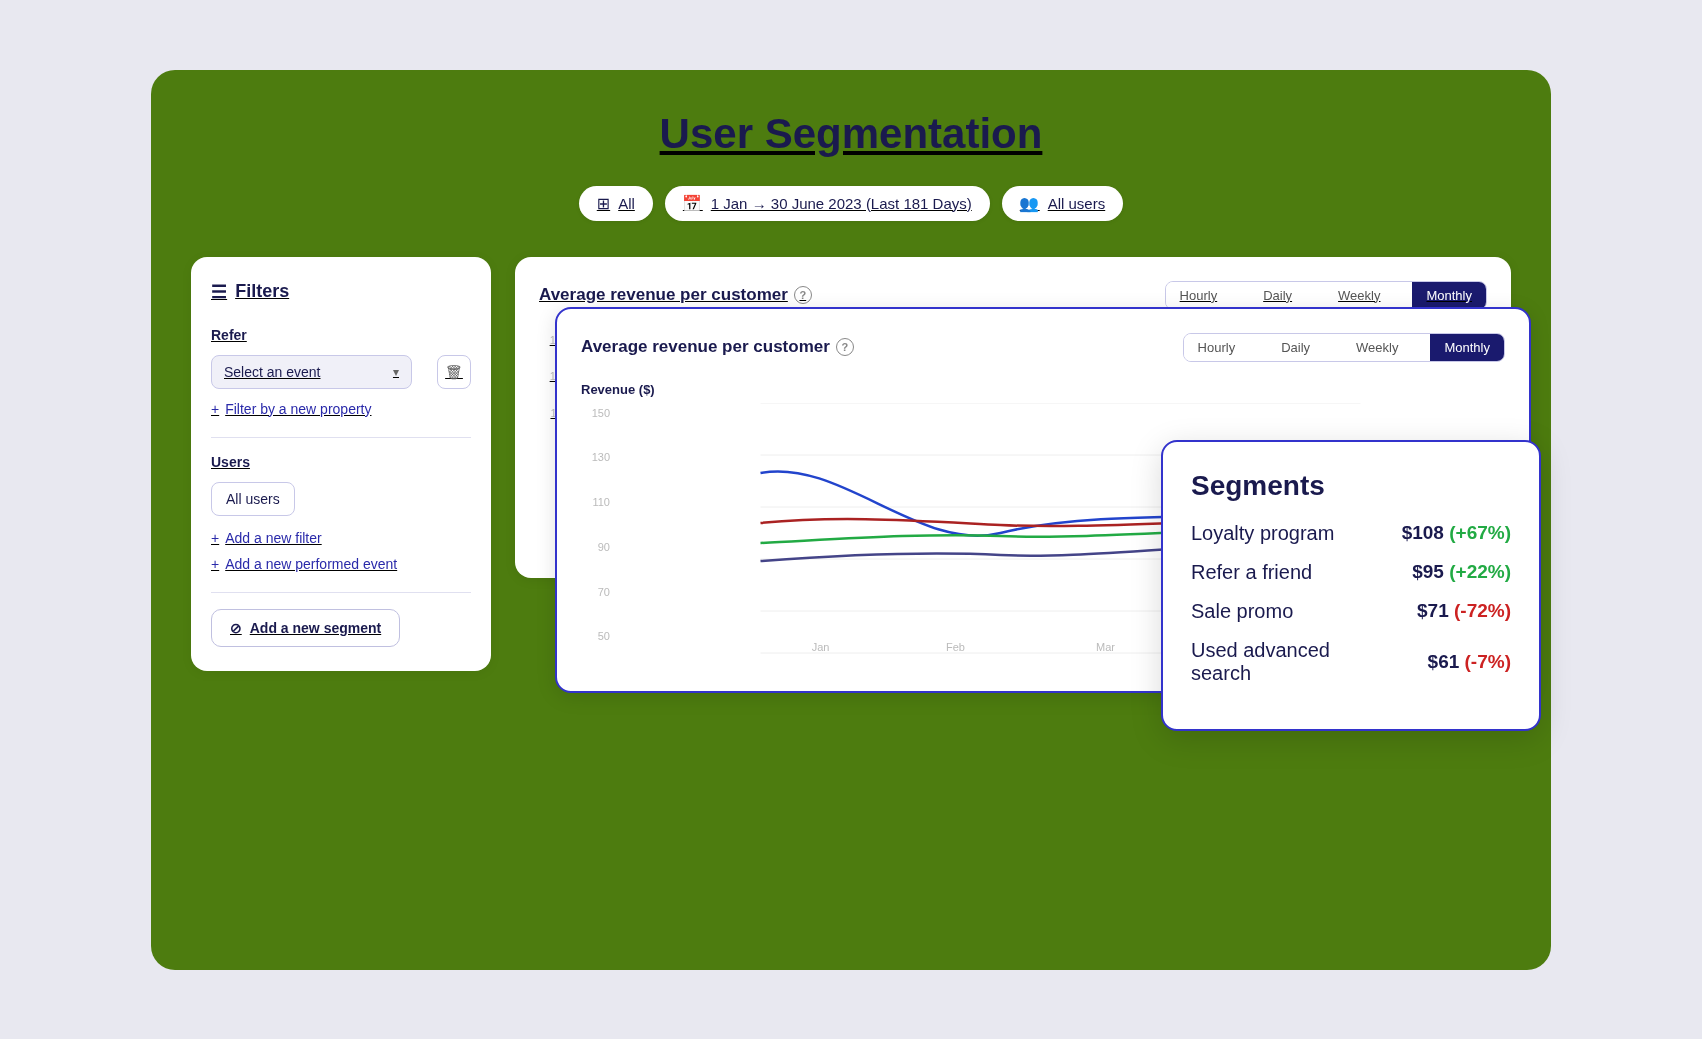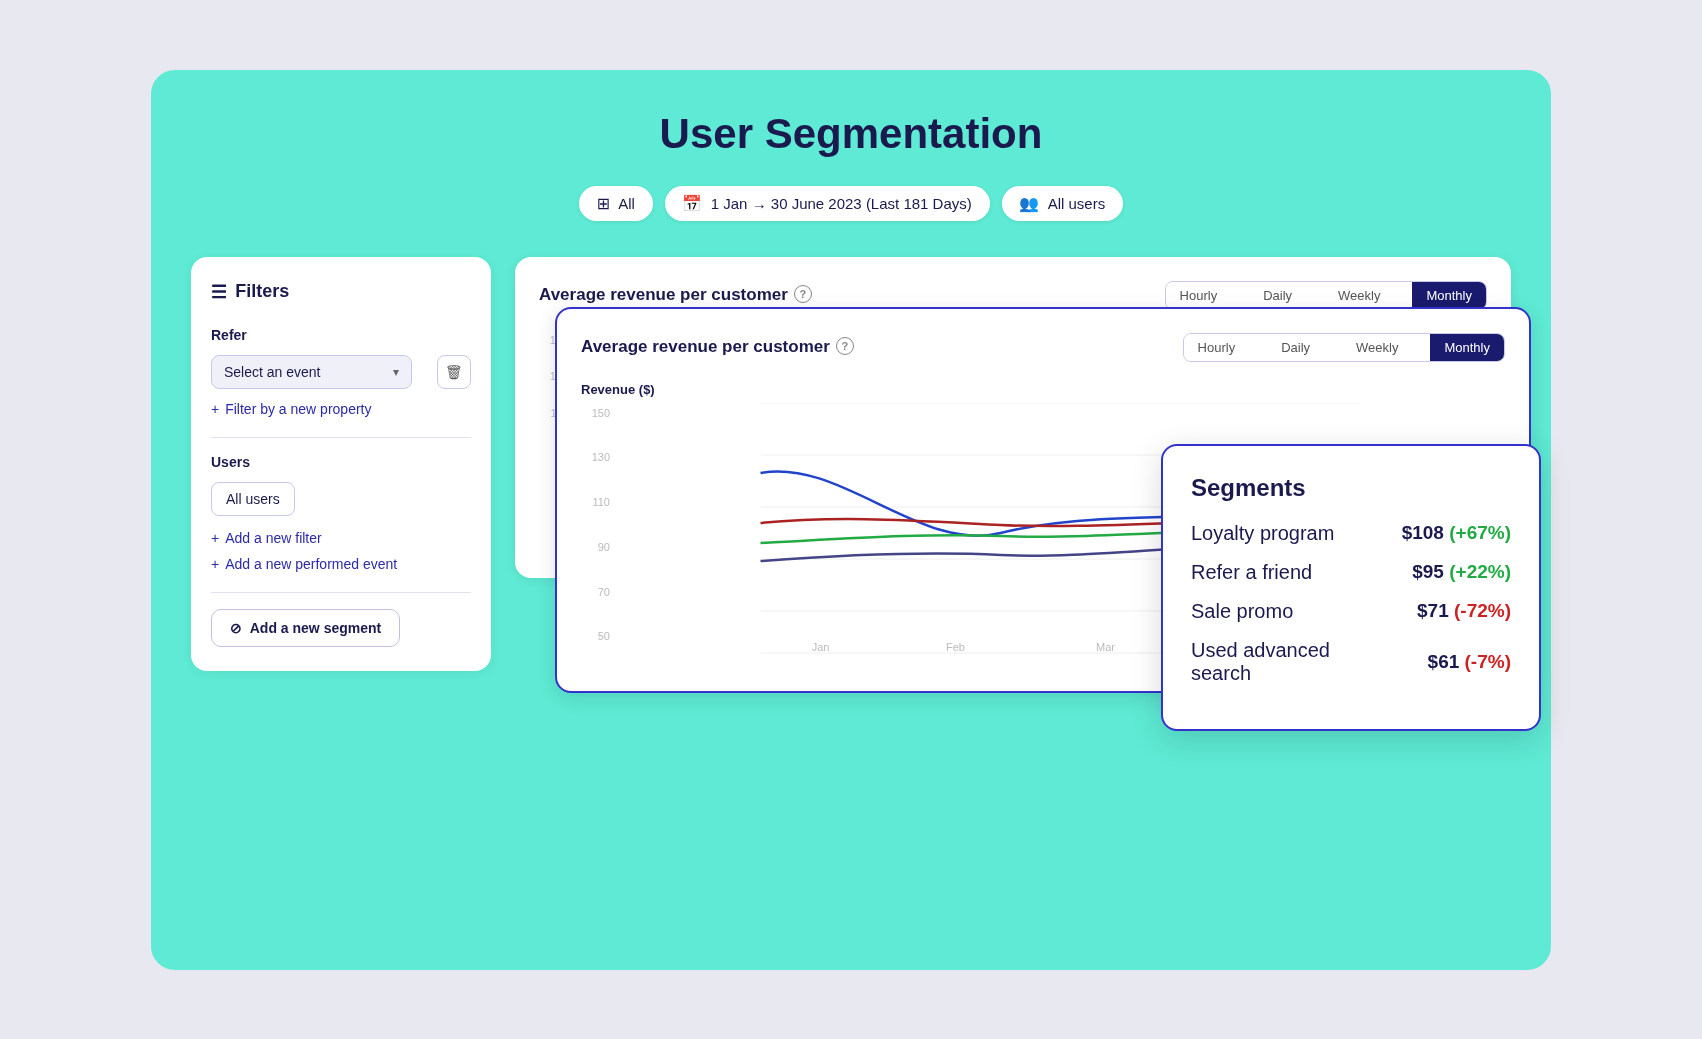--- a/index.html
+++ b/index.html
@@ -5,26 +5,27 @@
     * { box-sizing: border-box; margin: 0; padding: 0; }
     body {
       background: #e8e8f0;
       font-family: -apple-system, BlinkMacSystemFont, 'Segoe UI', sans-serif;
       min-height: 1039px;
       display: flex;
       align-items: center;
       justify-content: center;
     }
     .app-container {
-      background: #5eead4;
+      background: #4d7c0f;
       border-radius: 24px;
       width: 1400px;
       min-height: 900px;
       padding: 40px 40px 60px;
       position: relative;
+      text-decoration: underline;
     }
     .page-title {
       text-align: center;
       font-size: 42px;
       font-weight: 800;
       color: #1a1a4e;
       margin-bottom: 28px;
     }
     .top-filters {
       display: flex;
@@ -178,21 +179,21 @@
       display: flex;
       align-items: center;
       justify-content: space-between;
       margin-bottom: 20px;
     }
     .chart-title {
       font-size: 17px;
       font-weight: 700;
       color: #1a1a4e;
       display: flex;
-      align-items: flex-start;
+      align-items: center;
       gap: 6px;
     }
     .time-tabs {
       display: flex;
       gap: 18px;
       border: 1.5px solid #c8c8e8;
       border-radius: 8px;
       overflow: hidden;
     }
     .time-tab {
@@ -230,21 +231,21 @@
       border-radius: 16px;
       padding: 28px;
       position: absolute;
       bottom: -60px;
       right: -30px;
       width: 380px;
       box-shadow: 0 8px 32px rgba(0,0,0,0.15);
       z-index: 10;
     }
     .segments-title {
-      font-size: 24px;
+      font-size: 28px;
       font-weight: 800;
       color: #1a1a4e;
       margin-bottom: 20px;
     }
     .segment-row {
       display: flex;
       justify-content: space-between;
       align-items: center;
       margin-bottom: 16px;
     }

